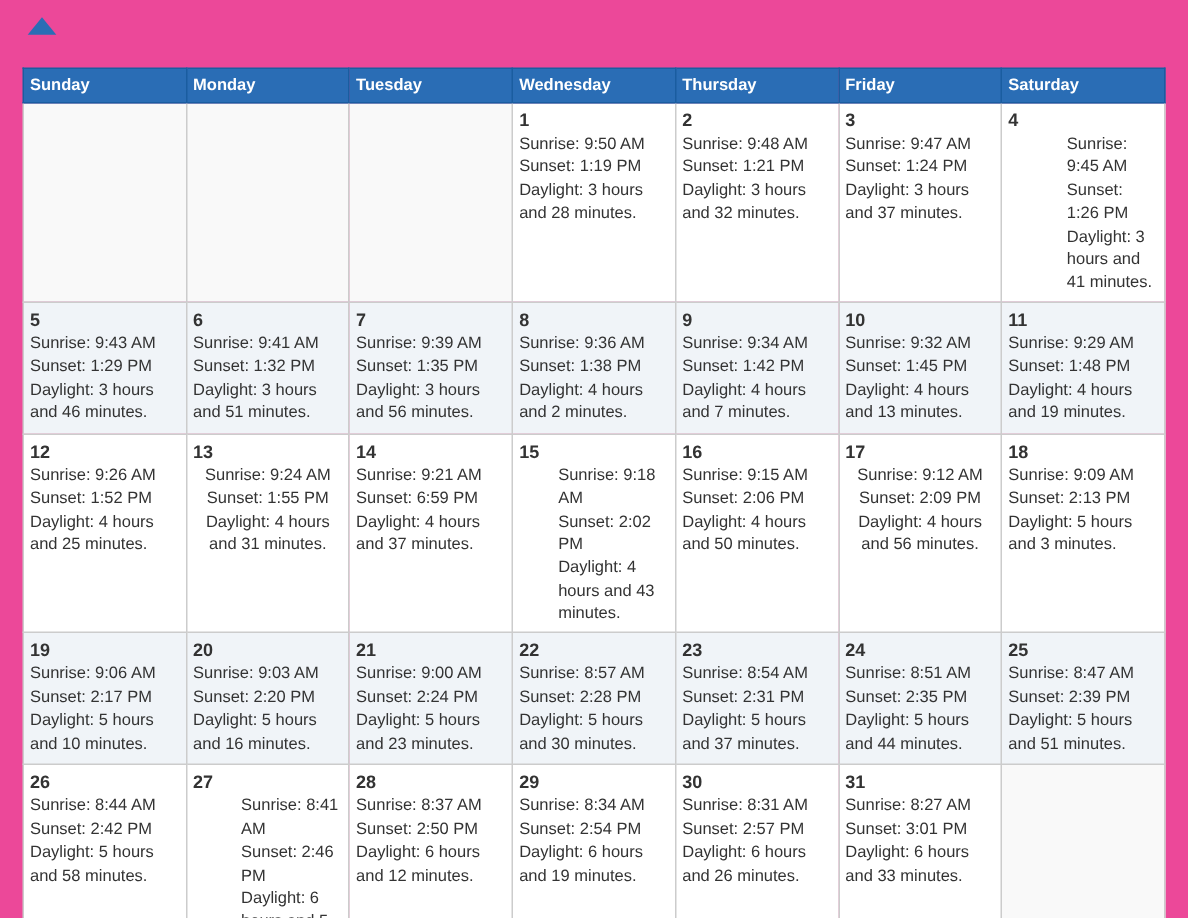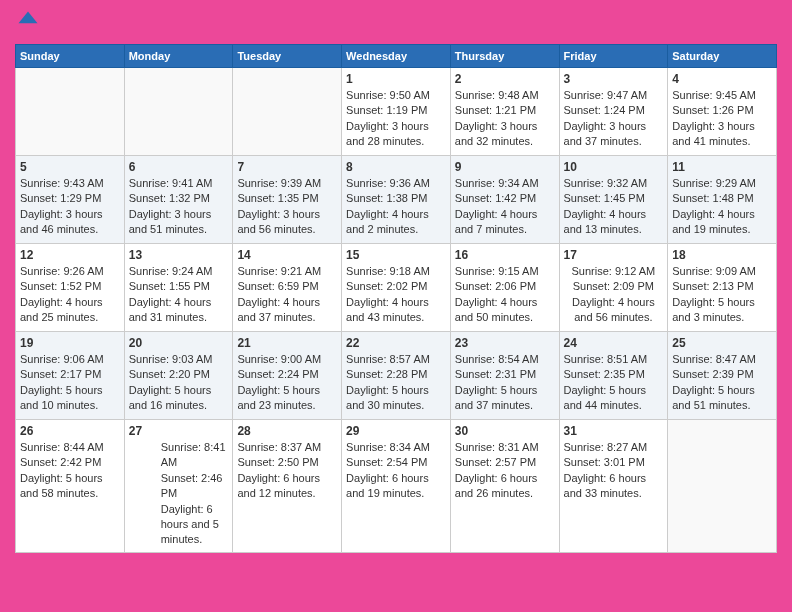--- a/index.html
+++ b/index.html
@@ -146,21 +146,21 @@
 Daylight: 3 hours and 32 minutes.</div>
           </td>
           <td>
             <span class="day-num">3</span>
             <div class="day-info" style="white-space: pre-line;">Sunrise: 9:47 AM
 Sunset: 1:24 PM
 Daylight: 3 hours and 37 minutes.</div>
           </td>
           <td>
             <span class="day-num">4</span>
-            <div class="day-info" style="white-space: pre-line;">Sunrise: 9:45 AM
+            <div class="day-info" style="white-space: pre-line; margin-left: 39px;">Sunrise: 9:45 AM
 Sunset: 1:26 PM
 Daylight: 3 hours and 41 minutes.</div>
           </td>
         </tr>
         <tr>
           <td>
             <span class="day-num">5</span>
             <div class="day-info" style="white-space: pre-line;">Sunrise: 9:43 AM
 Sunset: 1:29 PM
 Daylight: 3 hours and 46 minutes.</div>
@@ -204,33 +204,33 @@
         </tr>
         <tr>
           <td>
             <span class="day-num">12</span>
             <div class="day-info" style="white-space: pre-line;">Sunrise: 9:26 AM
 Sunset: 1:52 PM
 Daylight: 4 hours and 25 minutes.</div>
           </td>
           <td>
             <span class="day-num">13</span>
-            <div class="day-info" style="white-space: pre-line;">Sunrise: 9:24 AM
+            <div class="day-info" style="white-space: pre-line; text-align: center;">Sunrise: 9:24 AM
 Sunset: 1:55 PM
 Daylight: 4 hours and 31 minutes.</div>
           </td>
           <td>
             <span class="day-num">14</span>
             <div class="day-info" style="white-space: pre-line;">Sunrise: 9:21 AM
 Sunset: 6:59 PM
 Daylight: 4 hours and 37 minutes.</div>
           </td>
           <td>
             <span class="day-num">15</span>
-            <div class="day-info" style="white-space: pre-line;">Sunrise: 9:18 AM
+            <div class="day-info" style="white-space: pre-line; margin-left: 26px;">Sunrise: 9:18 AM
 Sunset: 2:02 PM
 Daylight: 4 hours and 43 minutes.</div>
           </td>
           <td>
             <span class="day-num">16</span>
             <div class="day-info" style="white-space: pre-line;">Sunrise: 9:15 AM
 Sunset: 2:06 PM
 Daylight: 4 hours and 50 minutes.</div>
           </td>
           <td>

